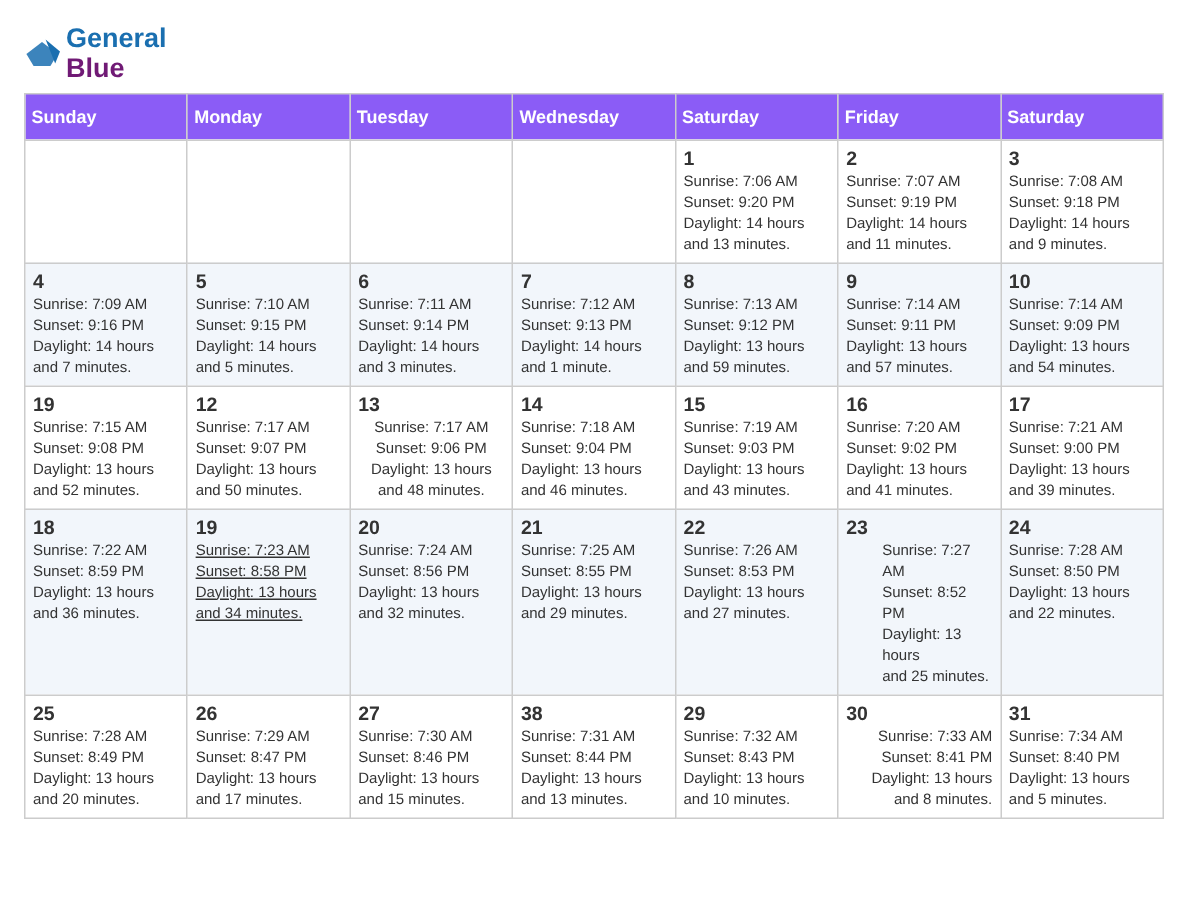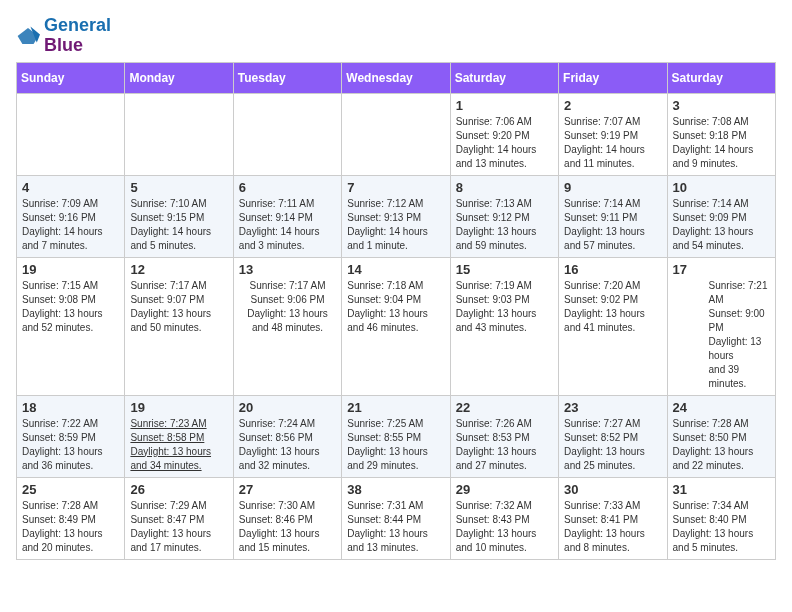--- a/index.html
+++ b/index.html
@@ -235,21 +235,21 @@
         </td>
         <td>
           <span class="day-num">16</span>
           <div class="day-info" style="white-space: pre-line;">Sunrise: 7:20 AM
 Sunset: 9:02 PM
 Daylight: 13 hours
 and 41 minutes.</div>
         </td>
         <td>
           <span class="day-num">17</span>
-          <div class="day-info" style="white-space: pre-line; margin-left: 36px;">Sunrise: 7:21 AM
+          <div class="day-info" style="white-space: pre-line;">Sunrise: 7:21 AM
 Sunset: 9:00 PM
 Daylight: 13 hours
 and 39 minutes.</div>
         </td>
       </tr>
       <tr>
         <td>
           <span class="day-num">18</span>
           <div class="day-info" style="white-space: pre-line;">Sunrise: 7:22 AM
 Sunset: 8:59 PM
@@ -279,21 +279,21 @@
         </td>
         <td>
           <span class="day-num">22</span>
           <div class="day-info" style="white-space: pre-line;">Sunrise: 7:26 AM
 Sunset: 8:53 PM
 Daylight: 13 hours
 and 27 minutes.</div>
         </td>
         <td>
           <span class="day-num">23</span>
-          <div class="day-info" style="white-space: pre-line;">Sunrise: 7:27 AM
+          <div class="day-info" style="white-space: pre-line; margin-left: 24px;">Sunrise: 7:27 AM
 Sunset: 8:52 PM
 Daylight: 13 hours
 and 25 minutes.</div>
         </td>
         <td>
           <span class="day-num">24</span>
           <div class="day-info" style="white-space: pre-line;">Sunrise: 7:28 AM
 Sunset: 8:50 PM
 Daylight: 13 hours
 and 22 minutes.</div>
@@ -330,21 +330,21 @@
         </td>
         <td>
           <span class="day-num">29</span>
           <div class="day-info" style="white-space: pre-line;">Sunrise: 7:32 AM
 Sunset: 8:43 PM
 Daylight: 13 hours
 and 10 minutes.</div>
         </td>
         <td>
           <span class="day-num">30</span>
-          <div class="day-info" style="white-space: pre-line;">Sunrise: 7:33 AM
+          <div class="day-info" style="white-space: pre-line; text-align: right;">Sunrise: 7:33 AM
 Sunset: 8:41 PM
 Daylight: 13 hours
 and 8 minutes.</div>
         </td>
         <td>
           <span class="day-num">31</span>
           <div class="day-info" style="white-space: pre-line;">Sunrise: 7:34 AM
 Sunset: 8:40 PM
 Daylight: 13 hours
 and 5 minutes.</div>

